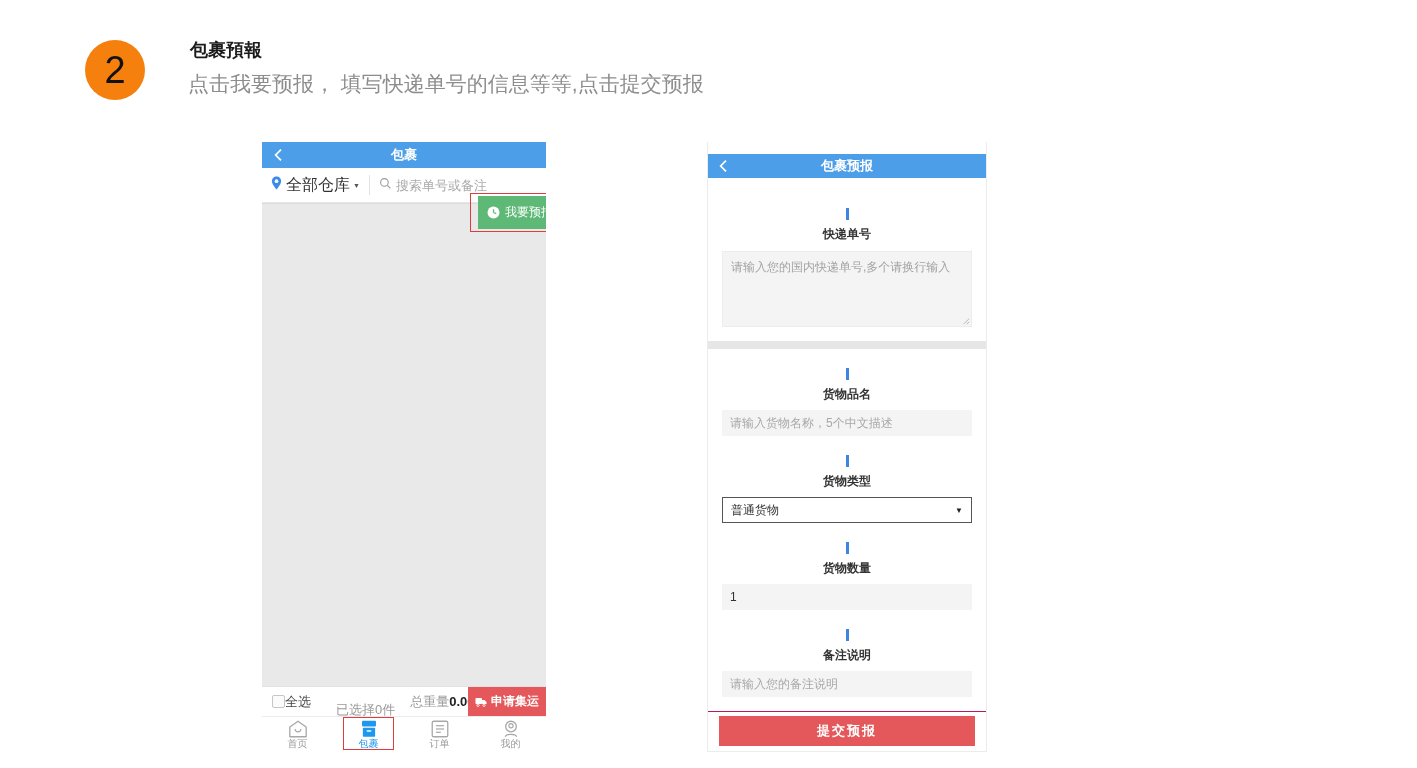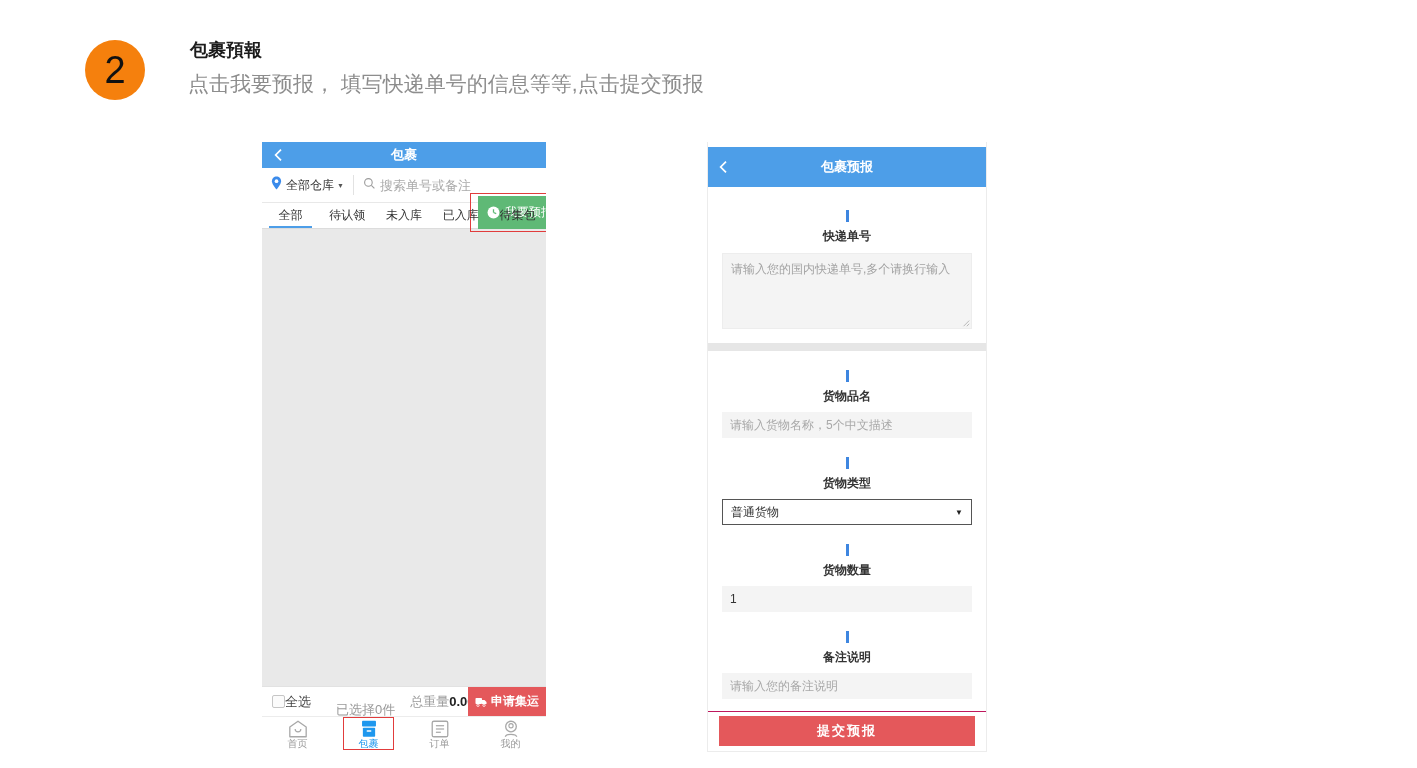--- a/index.html
+++ b/index.html
@@ -20,21 +20,21 @@
     flex-shrink:0; }
   .p-header .back { position:absolute; left:9px; top:50%; transform:translateY(-50%); width:16px; height:16px; display:flex; }
   .p-title { width:100%; text-align:center; font-size:13px; font-weight:700; }
 
   
   #phone-left { left:262px; width:284px; height:610px; display:flex; flex-direction:column; }
   #phone-left .p-header { height:26px; }
   .toolbar { height:35px; flex-shrink:0; background:#fff; display:flex; align-items:center;
     border-bottom:1px solid #e8e8e8; position:relative; }
   .pin-ic { margin-left:9px; flex-shrink:0; }
-  .wh-label { margin-left:4px; font-size:12px; color:#333; white-space:nowrap; }
+  .wh-label { margin-left:4px; font-size:16px; color:#333; white-space:nowrap; }
   .wh-caret { margin-left:3px; font-size:7px; color:#555; }
   .vdiv { width:1px; height:20px; background:#e2e2e2; margin:0 9px; }
   .search-ic { flex-shrink:0; }
   .search-input { border:none; outline:none; background:transparent; font-size:13px; color:#555;
     margin-left:4px; width:96px; }
   .search-input::placeholder { color:#a9a9a9; }
   .forecast-btn { position:absolute; left:216px; top:28px; width:74px; height:33px; background:#5FB976;
     color:#fff; font-size:12px; display:flex; align-items:center; justify-content:flex-start;
     gap:5px; padding-left:9px; white-space:nowrap; }
   .ann-rect-btn { position:absolute; left:208px; top:25px; width:84px; height:39px;
@@ -61,21 +61,21 @@
   .nav-item { flex:1; display:flex; flex-direction:column; align-items:center; justify-content:center;
     gap:1px; position:relative; }
   .nav-label { font-size:10px; color:#9a9a9a; line-height:1; }
   .nav-item.active .nav-label { color:#1E97EE; }
   .ann-rect-nav { position:absolute; left:10px; right:10px; top:0; bottom:2px;
     border:1px solid #E13C3C; pointer-events:none; }
 
   
   #phone-right { left:707px; width:280px; height:610px; display:flex; flex-direction:column;
     border:1px solid #ececec; border-top:none; }
-  #phone-right .p-header { height:40px; margin:5px -1px; }
+  #phone-right .p-header { height:24px; margin:12px -1px; }
   .form-body { flex:1; display:flex; flex-direction:column; padding:0 14px; overflow:hidden; }
   .f-label { display:flex; align-items:center; gap:6px; font-size:12px; font-weight:700; color:#333;flex-direction:column; }
   .f-label .bar { width:3px; height:12px; background:#3E86E0; flex-shrink:0; }
   .lbl-1 { margin-top:18px; }
   .lbl-n { margin-top:19px; }
   .ta-wrap { position:relative; margin-top:8px; }
   .f-textarea { width:100%; height:76px; background:#f4f4f4; border:1px solid #ededed; resize:none;
     outline:none; padding:7px 8px; font-size:12px; color:#333; font-family:inherit; }
   .f-textarea::placeholder { color:#a3a3a3; }
   .grip { position:absolute; right:2px; bottom:2px; pointer-events:none; }
@@ -134,37 +134,20 @@
             <circle cx="12" cy="12" r="11" fill="#fff"></circle>
             <line x1="12" y1="12" x2="12" y2="6" stroke="#5FB976" stroke-width="2.4"></line>
             <line x1="12" y1="12" x2="17" y2="14" stroke="#5FB976" stroke-width="2.4"></line>
           </svg>
       </span>
       <span>我要预报</span>
     </div>
     <div class="ann-rect-btn"></div>
   </div>
 
-  <div class="tabs">
-    <div class="tab active">
-        <span>全部</span>
-      </div>
-    <div class="tab">
-        <span>待认领</span>
-      </div>
-    <div class="tab">
-        <span>未入库</span>
-      </div>
-    <div class="tab">
-        <span>已入库</span>
-      </div>
-    <div class="tab">
-        <span>待集包</span>
-      </div>
-  </div>
 
   <div class="content-empty"></div>
 
   <div class="sel-bar">
     <div class="cb"></div>
     <span class="sel-all">全选</span>
     <span class="sel-count">已选择0件</span>
     <span class="wt-label">总重量</span>
     <span class="wt-val">0.00</span>
     <span class="wt-unit">kg</span>

